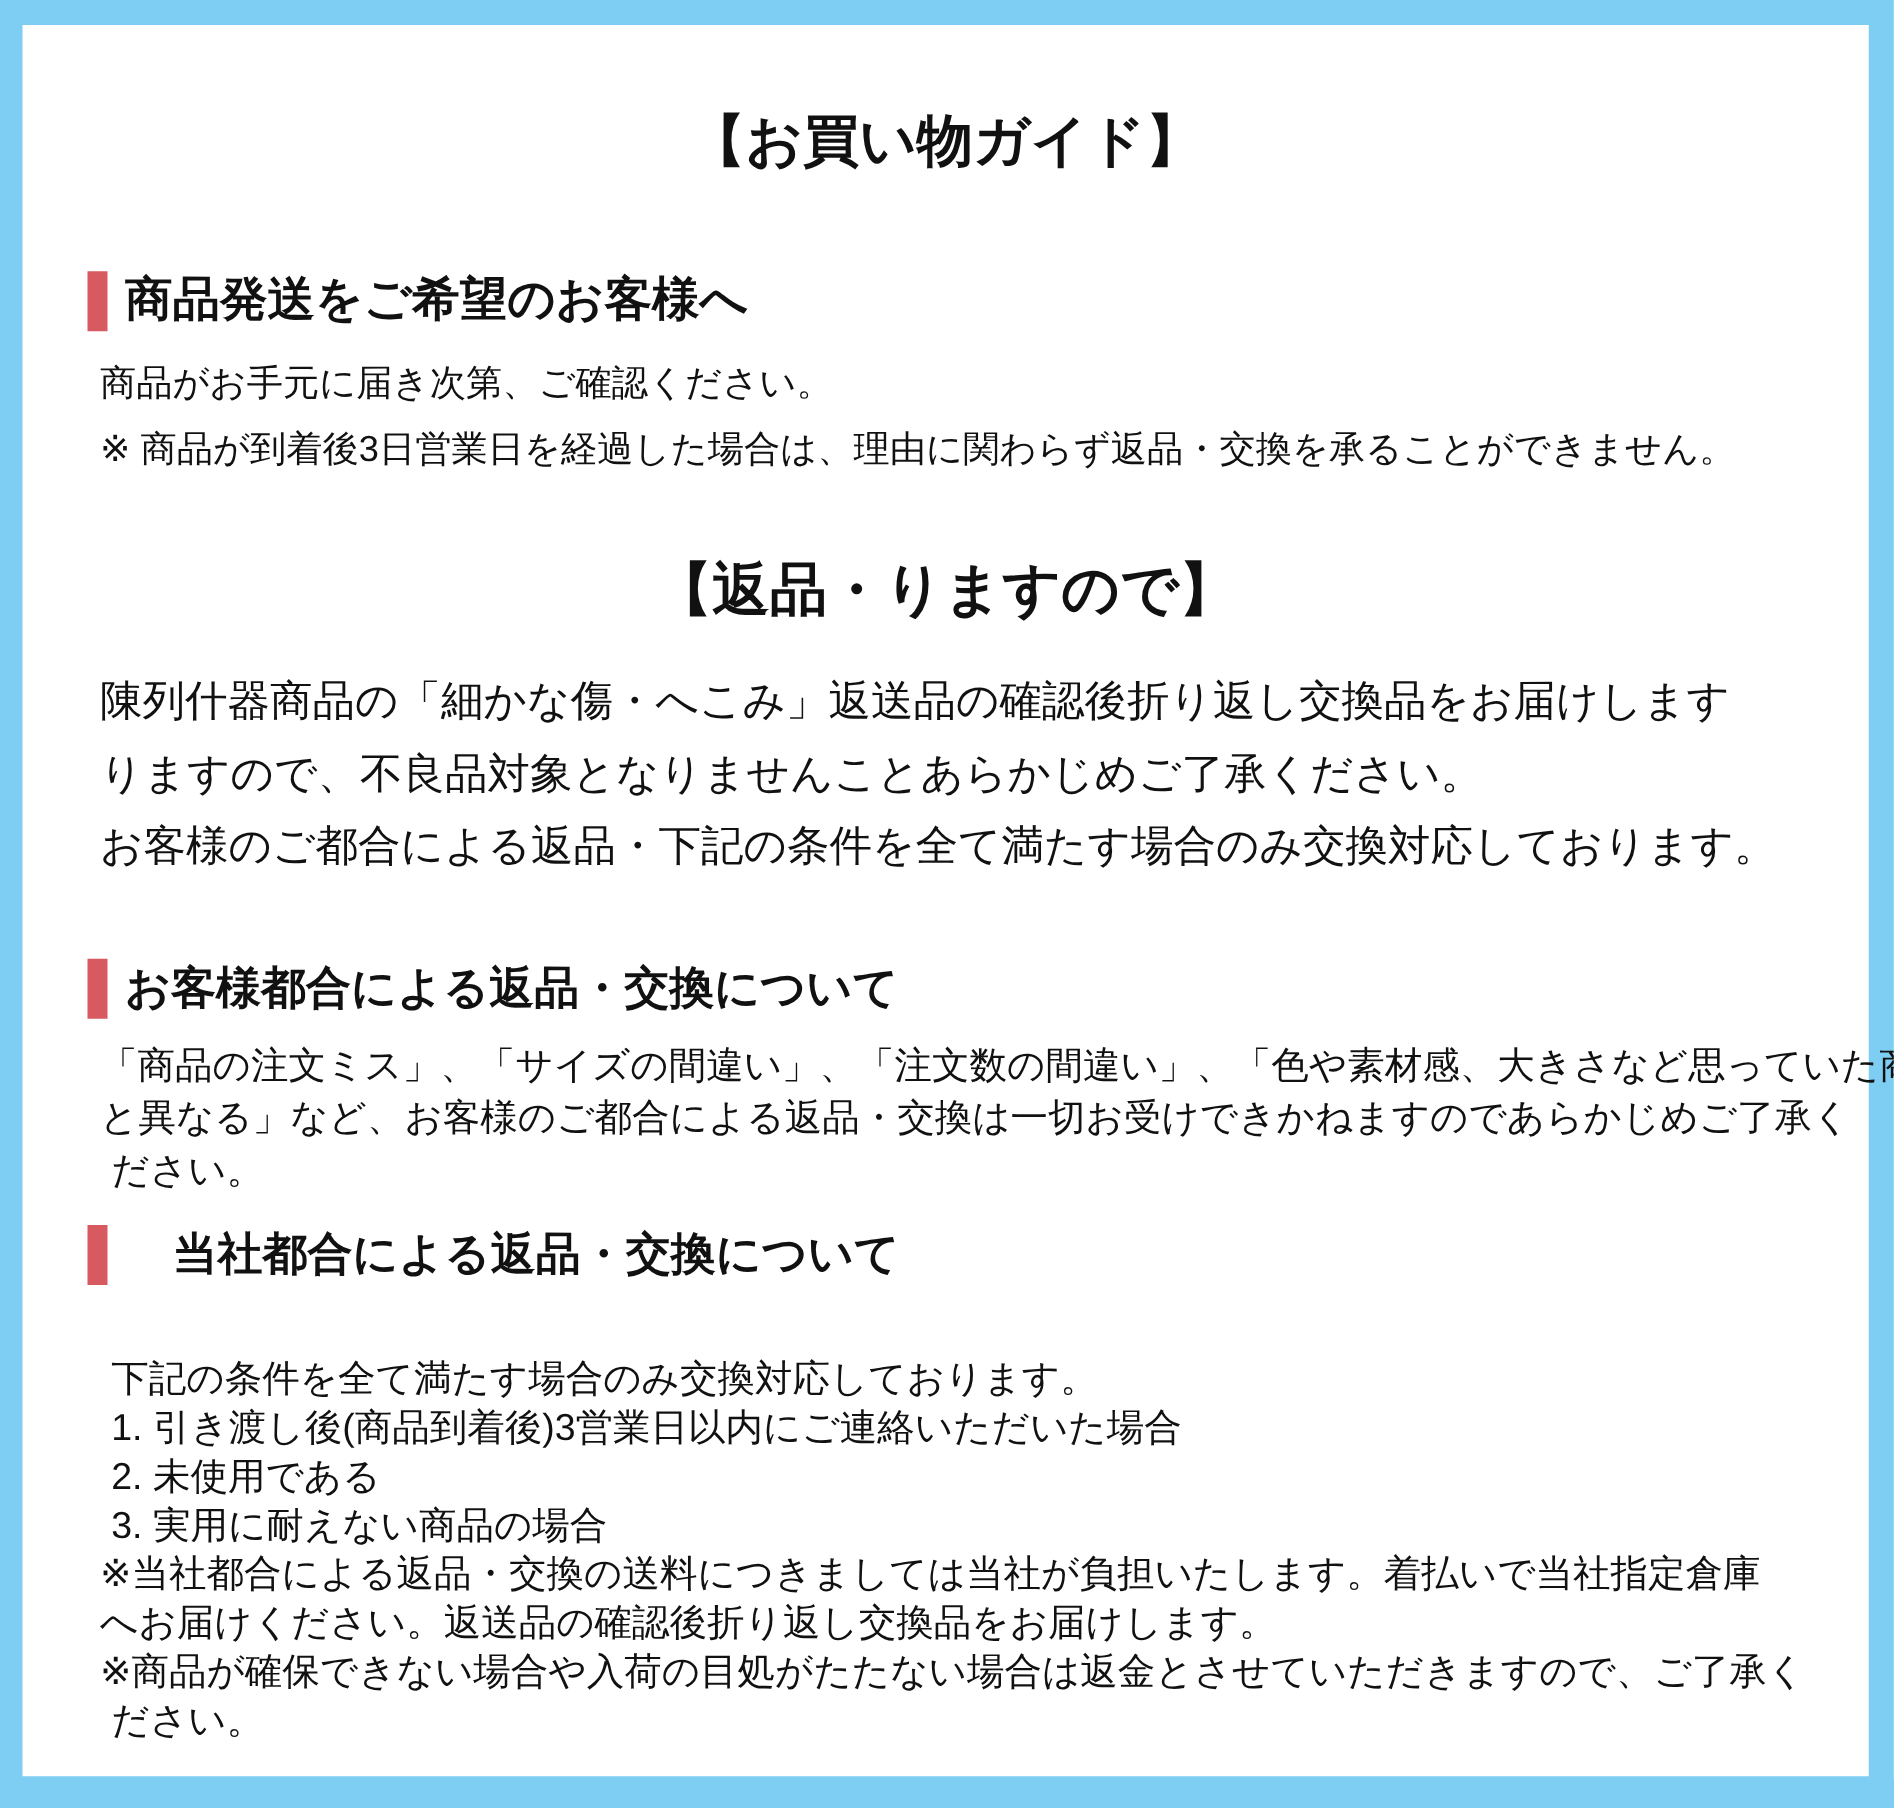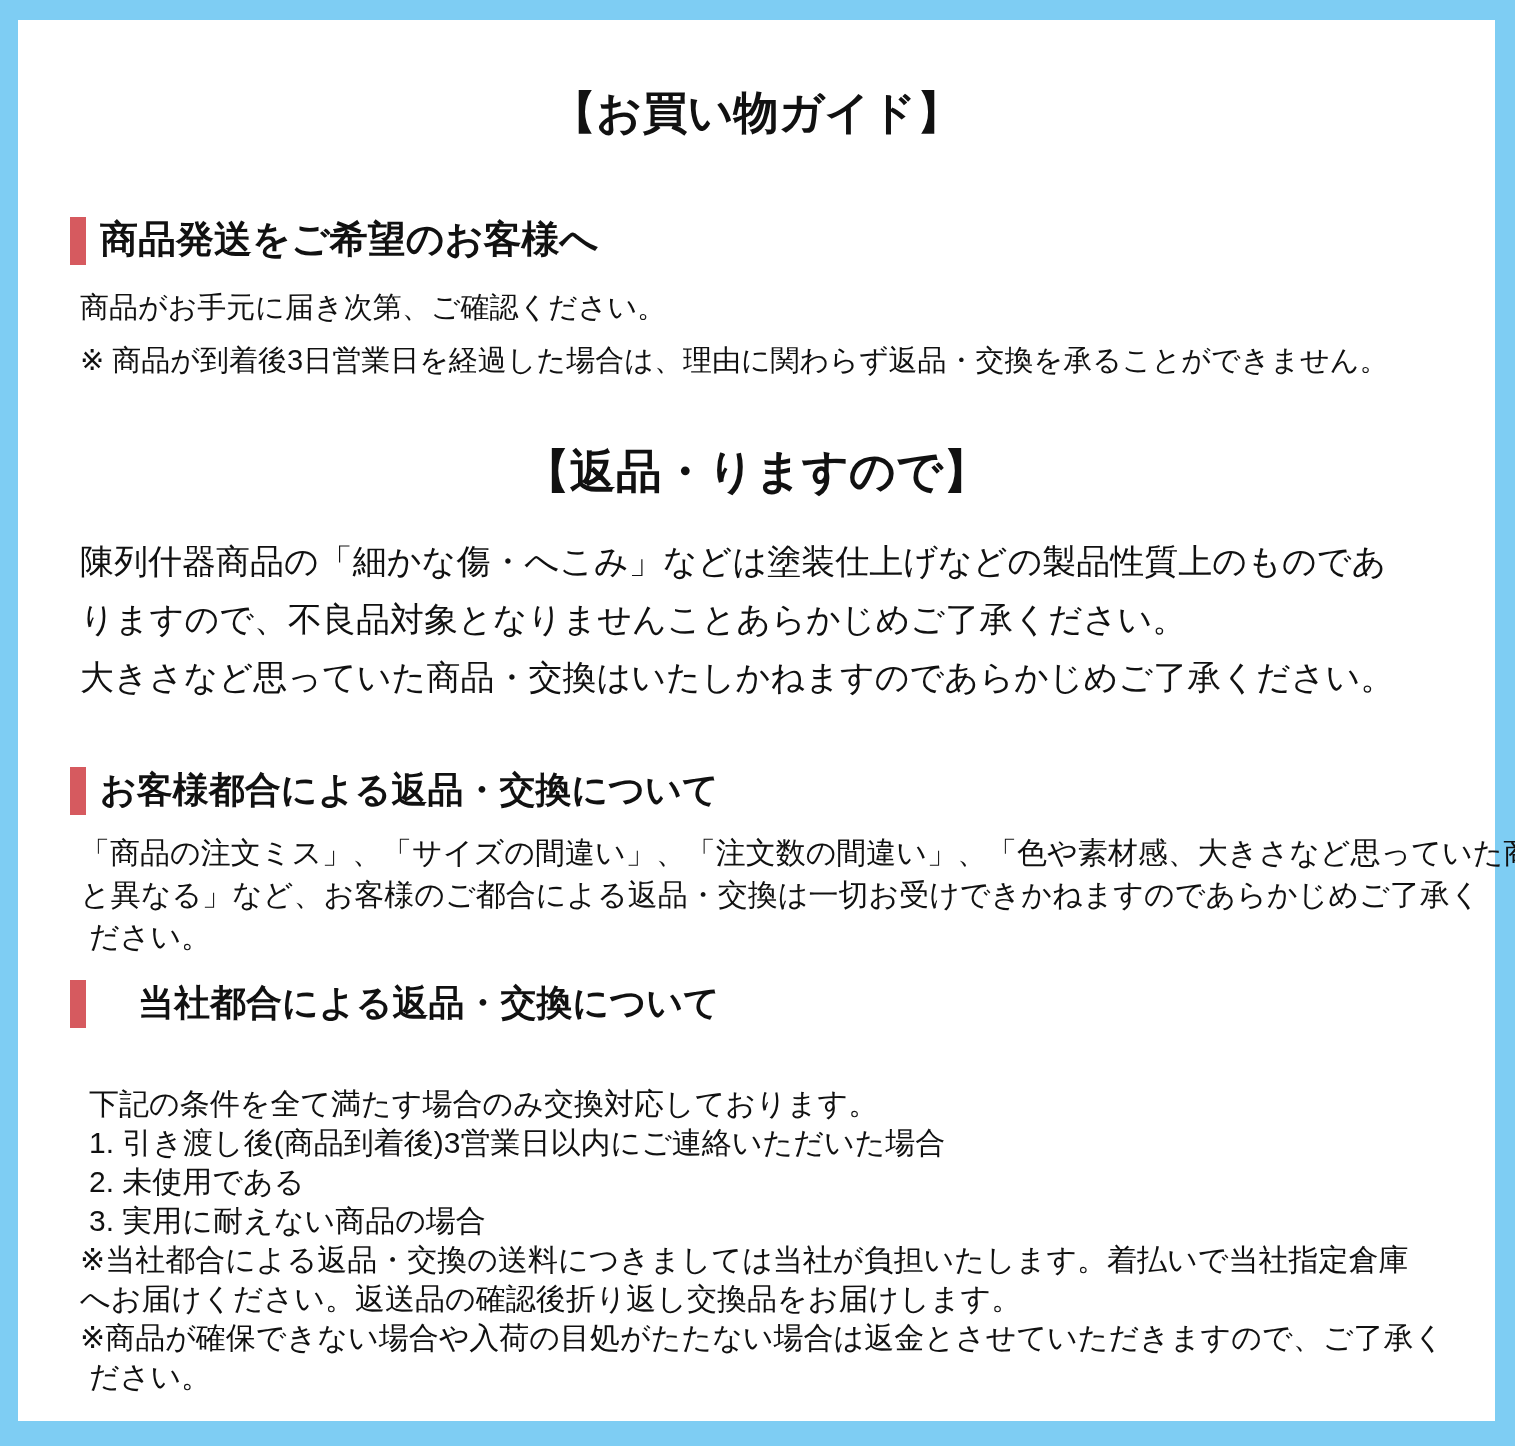--- a/index.html
+++ b/index.html
@@ -102,23 +102,23 @@
     </div>
 
     <div class="text-block b-shipping">
       <div class="line">商品がお手元に届き次第、ご確認ください。</div>
       <div class="line">※ 商品が到着後3日営業日を経過した場合は、理由に関わらず返品・交換を承ることができません。</div>
     </div>
 
     <div class="big-heading">【返品・りますので】</div>
 
     <div class="text-block b-intro">
-      <div class="line">陳列什器商品の「細かな傷・へこみ」などは塗装仕上げなどの製品性質上のものであ</div>
+      <div class="line">陳列什器商品の「細かな傷・へこみ」返送品の確認後折り返し交換品をお届けします</div>
       <div class="line">りますので、不良品対象となりませんことあらかじめご了承ください。</div>
-      <div class="line">大きさなど思っていた商品・交換はいたしかねますのであらかじめご了承ください。</div>
+      <div class="line">お客様のご都合による返品・下記の条件を全て満たす場合のみ交換対応しております。</div>
     </div>
 
     <div class="section-heading h-customer">
       <span class="accent-bar"></span>
       <span class="heading-text">お客様都合による返品・交換について</span>
     </div>
 
     <div class="text-block b-customer">
       <div class="line">「商品の注文ミス」、「サイズの間違い」、「注文数の間違い」、「色や素材感、大きさなど思っていた商品</div>
       <div class="line">と異なる」など、お客様のご都合による返品・交換は一切お受けできかねますのであらかじめご了承く</div>

